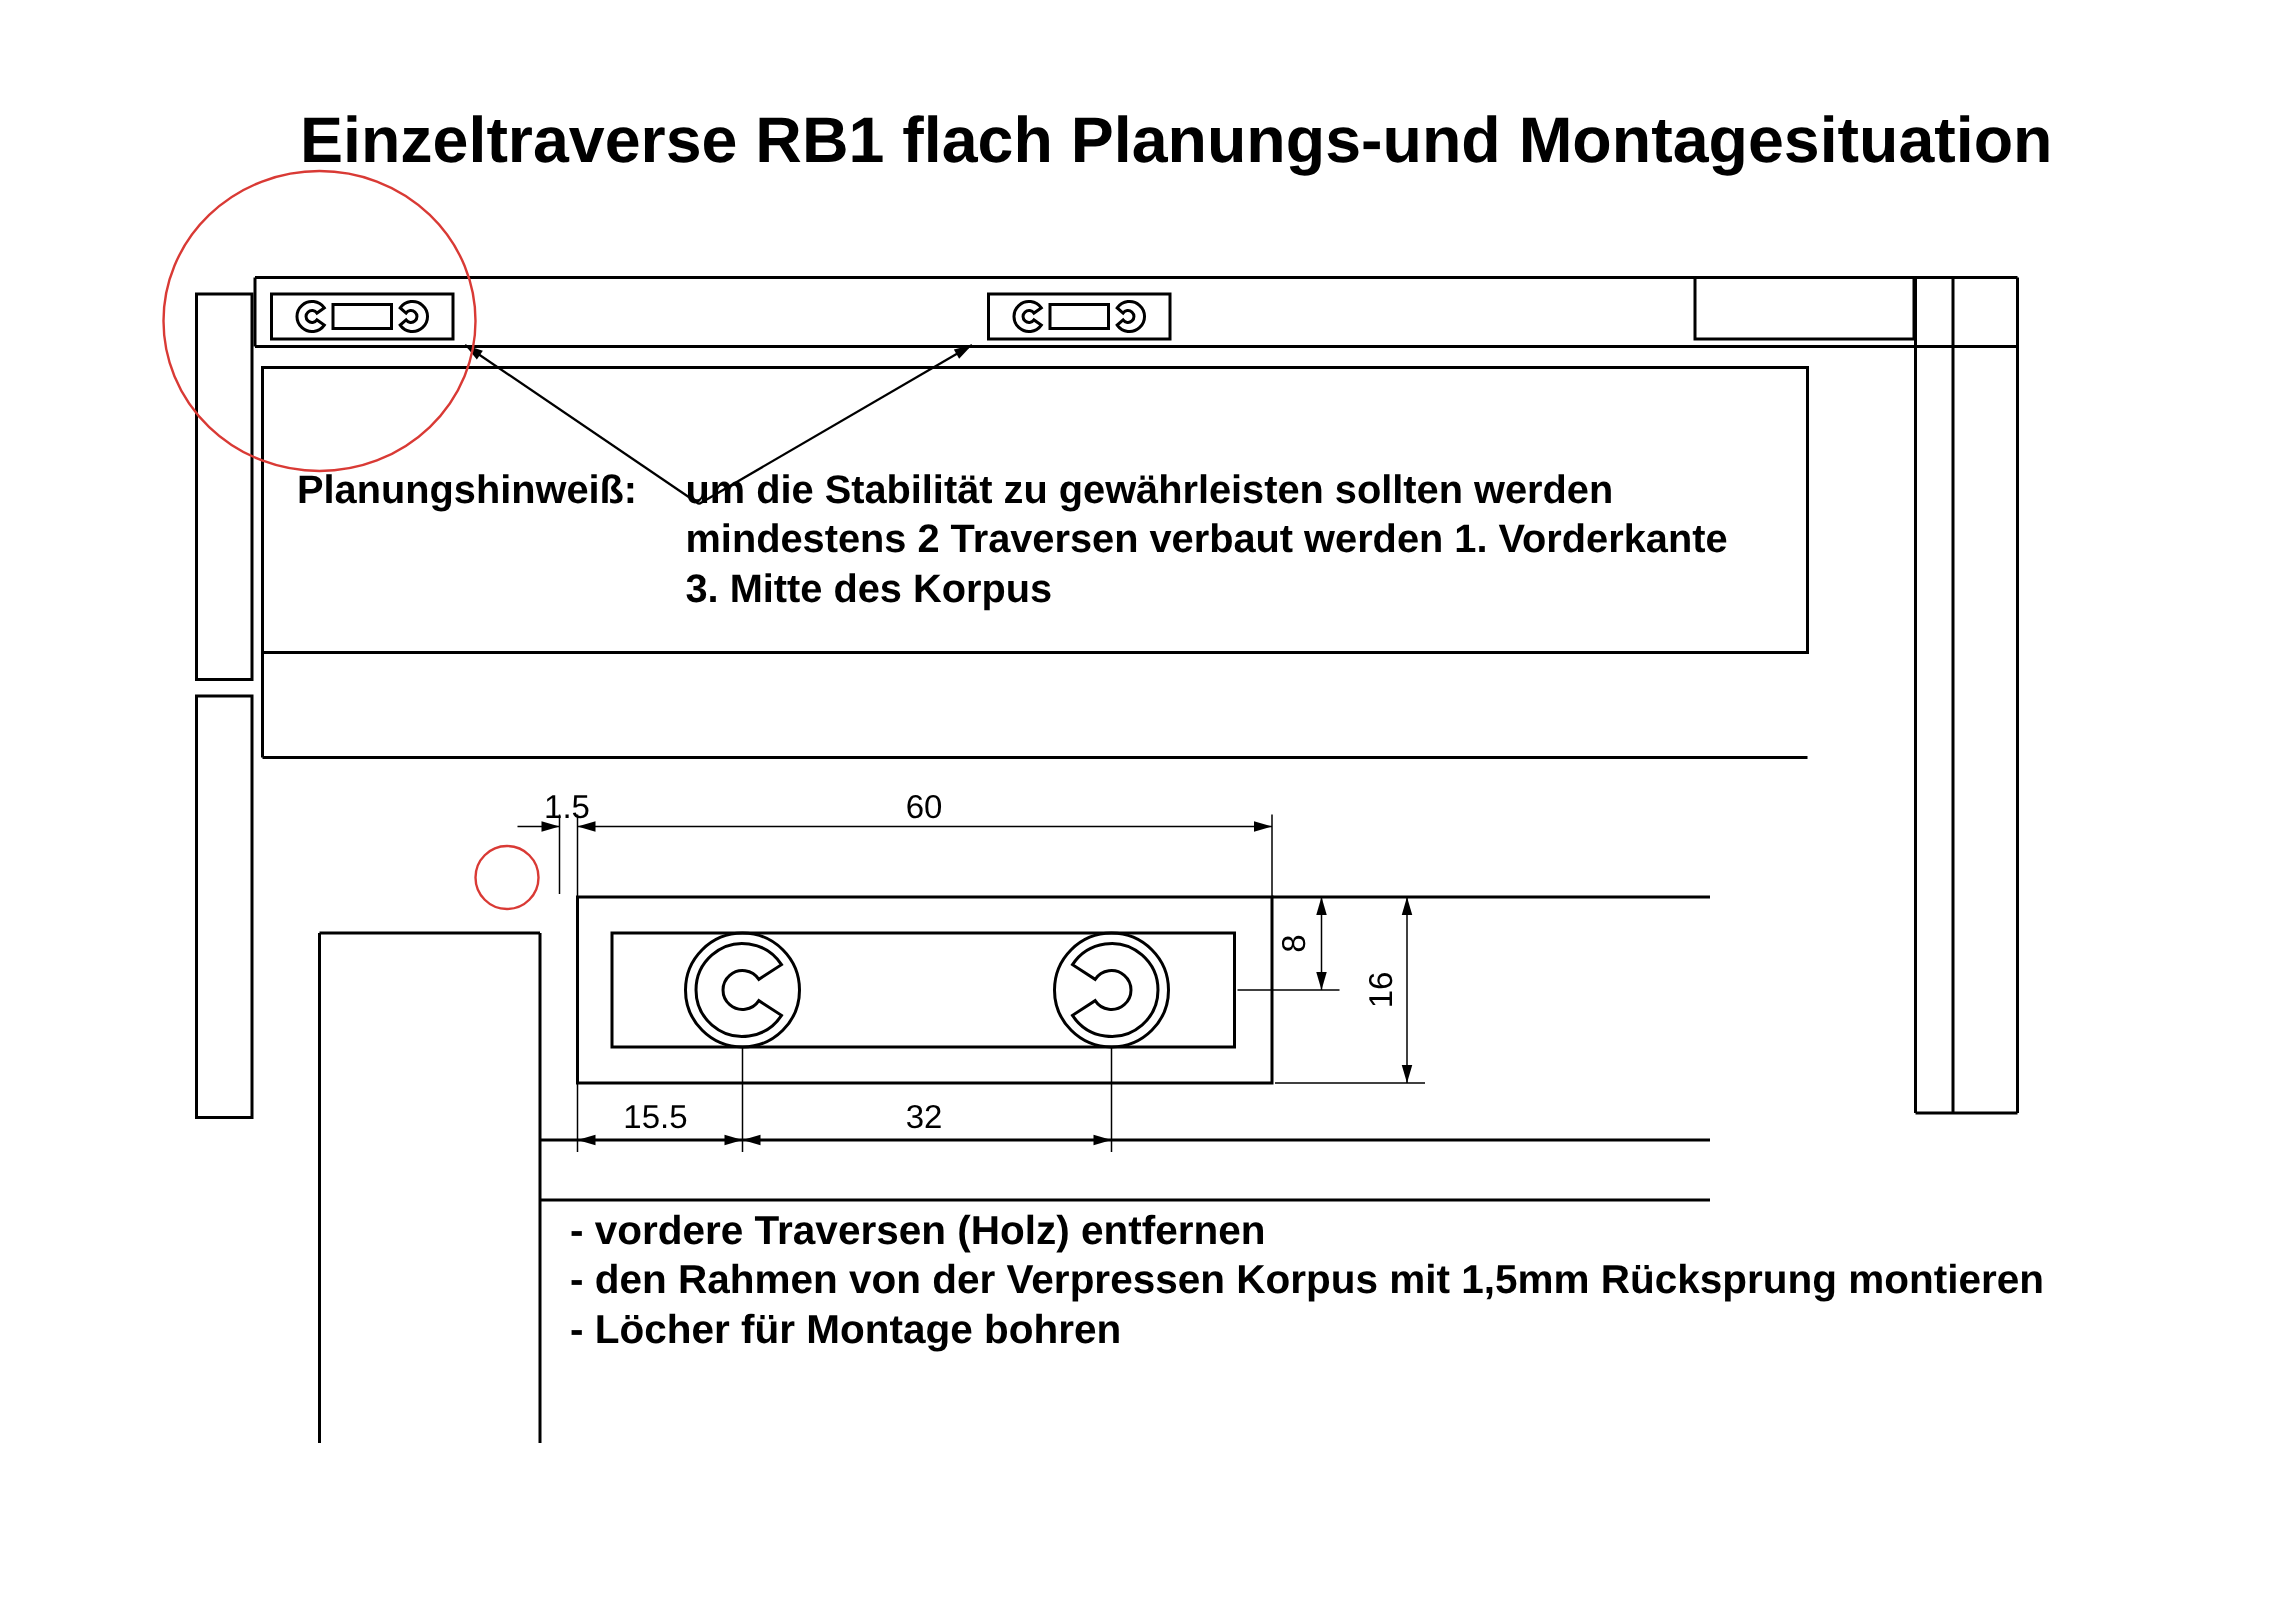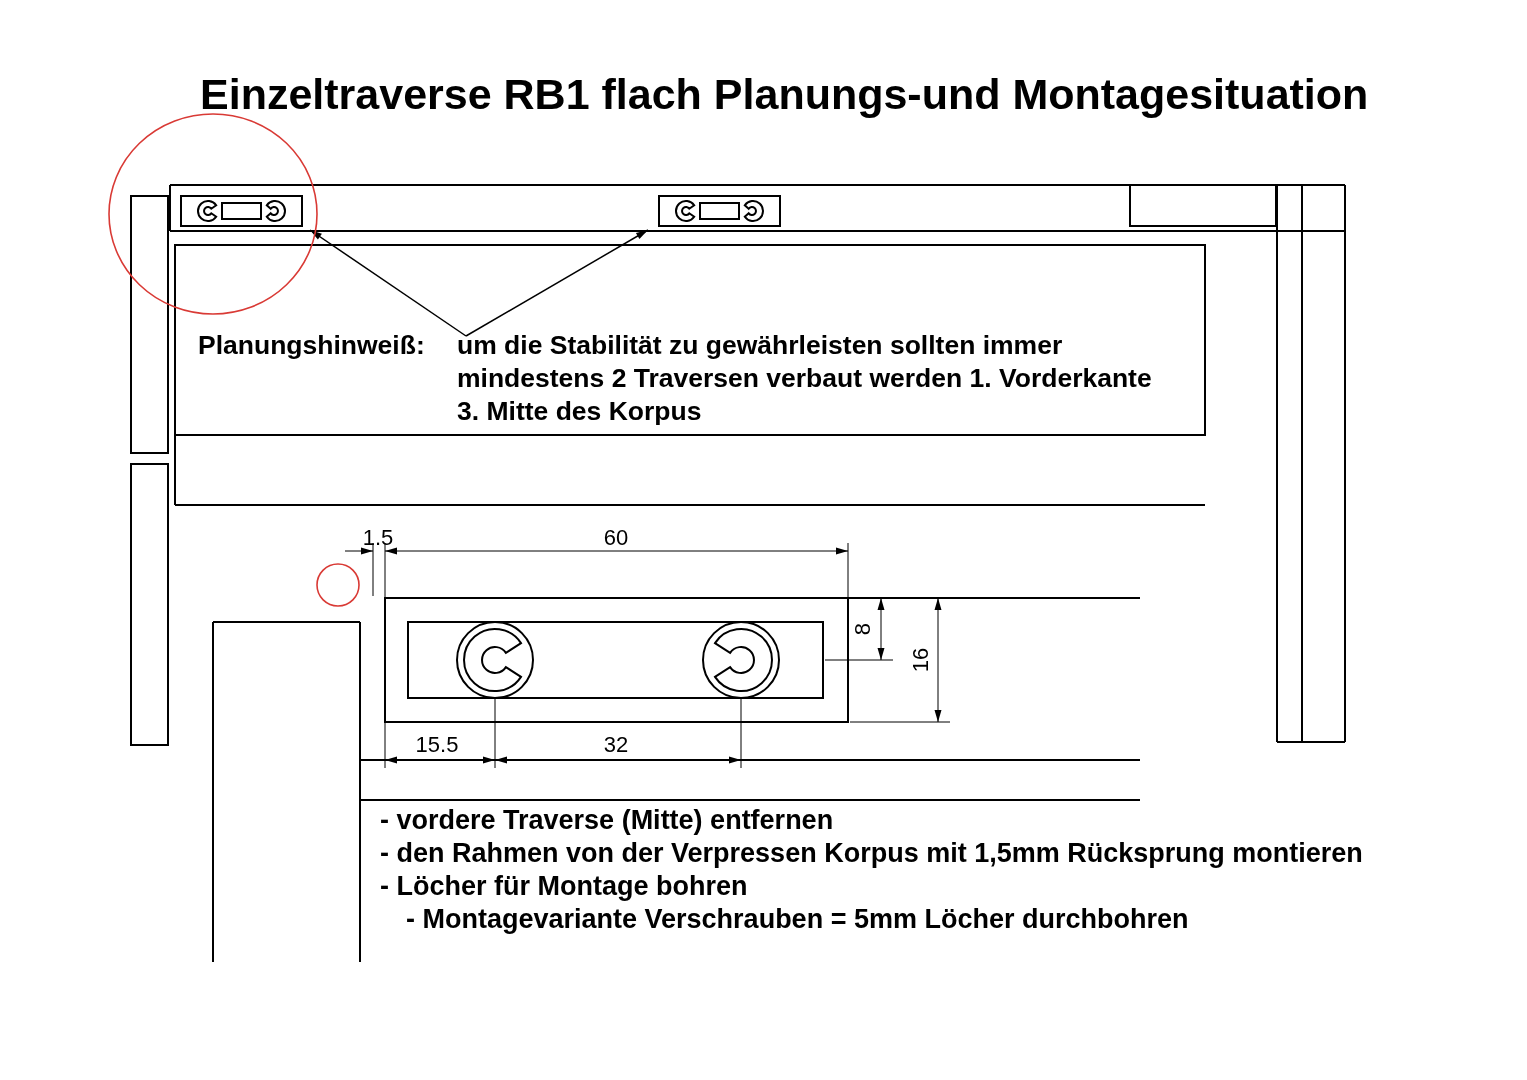--- a/index.html
+++ b/index.html
@@ -10,21 +10,21 @@
     font-family:"Liberation Sans", sans-serif;
     color:#000;
   }
   .canvas { position:absolute; inset:0; }
   .linework { position:absolute; left:0; top:0; }
   .title {
     position:absolute; left:200px; top:70px;
     font-size:43px; font-weight:bold; white-space:nowrap;
   }
   .note {
-    position:absolute; left:198px; top:329px;
+    position:absolute; left:198px; top:310px;
     display:flex; font-weight:bold; font-size:26.5px;
   }
   .note-label { width:259px; flex:none; line-height:33px; }
   .note-lines div { line-height:33px; white-space:nowrap; }
   .instructions {
     position:absolute; left:380px; top:804px;
     font-weight:bold; font-size:27px;
   }
   .instructions .instr { line-height:33px; white-space:nowrap; }
   .instructions .indent { margin-left:26px; }
@@ -138,26 +138,25 @@
       <ellipse cx="213" cy="214" rx="104" ry="100"></ellipse>
       <circle cx="338" cy="585" r="21"></circle>
     </g>
   </svg>
 
   <h1 class="title">Einzeltraverse RB1 flach Planungs-und Montagesituation</h1>
 
   <div class="note">
     <span class="note-label">Planungshinweiß:</span>
     <div class="note-lines">
-      <div>um die Stabilität zu gewährleisten sollten immer</div>
+      <div>um die Stabilität zu gewährleisten sollten werden</div>
       <div>mindestens 2 Traversen verbaut werden 1. Vorderkante</div>
       <div>3. Mitte des Korpus</div>
     </div>
   </div>
 
   <div class="instructions">
-    <div class="instr">- vordere Traverse (Mitte) entfernen</div>
+    <div class="instr">- vordere Traversen (Holz) entfernen</div>
     <div class="instr">- den Rahmen von der Verpressen Korpus mit 1,5mm Rücksprung montieren</div>
     <div class="instr">- Löcher für Montage bohren</div>
-    <div class="instr indent">- Montagevariante Verschrauben = 5mm Löcher durchbohren</div>
   </div>
 
 </div>
 
 </body></html>

